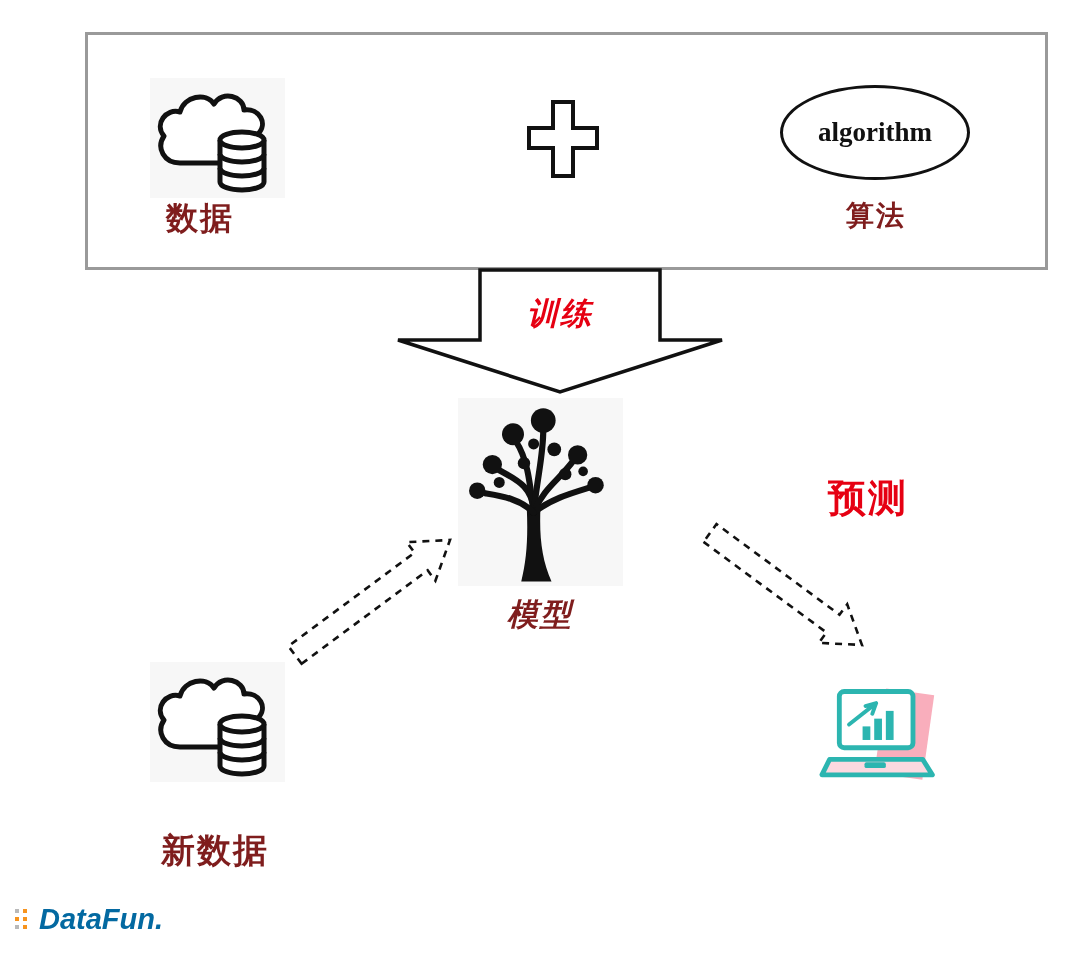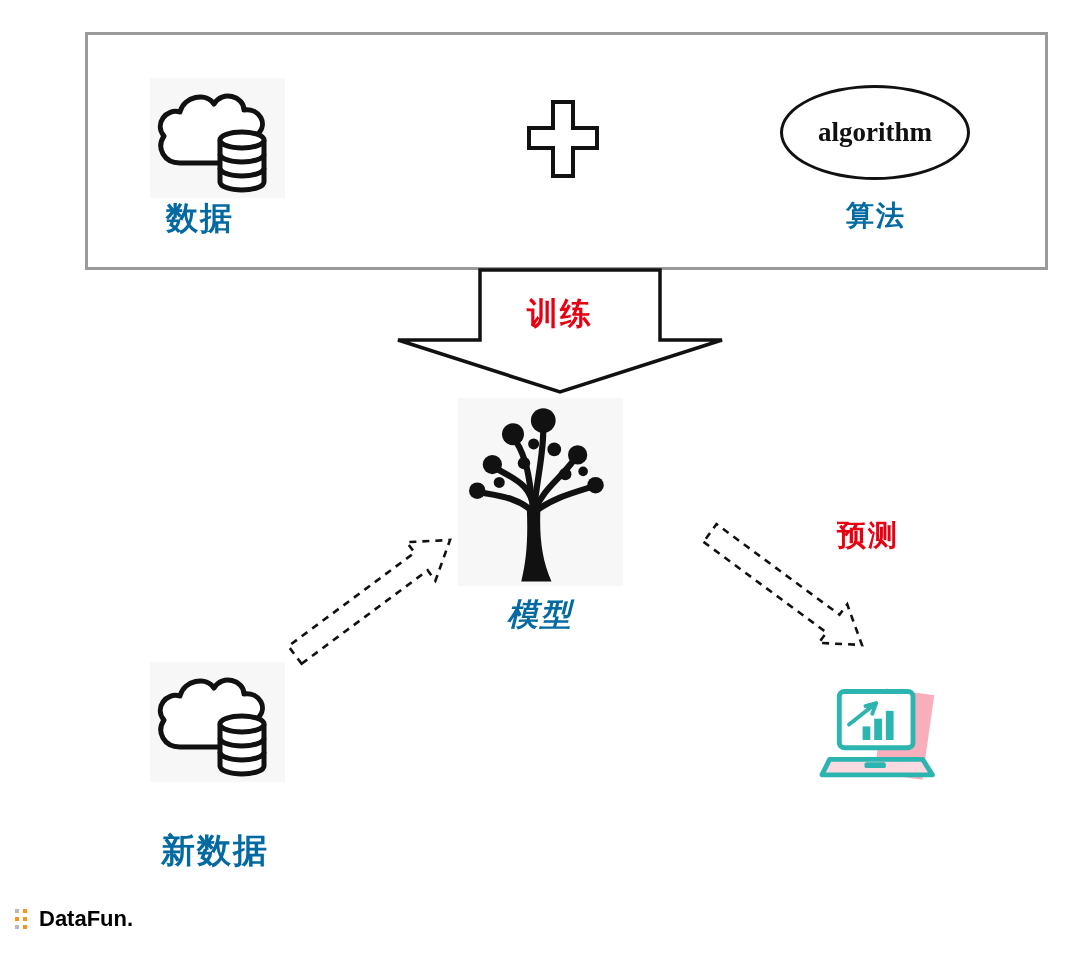--- a/index.html
+++ b/index.html
@@ -2,21 +2,21 @@
 <html><head>
 <meta charset="utf-8">
 <style>
   html,body { margin:0; padding:0; background:#ffffff; }
   .canvas {
     position:relative; width:1080px; height:957px; background:#ffffff;
     font-family:"Liberation Sans","DejaVu Sans",sans-serif; overflow:hidden;
   }
   .abs { position:absolute; }
   .cn-label {
-    position:absolute; font-weight:bold; color:#0369a1; text-align:center;
+    position:absolute; font-weight:bold; color:#7f1d1d; text-align:center;
     font-family:"Liberation Serif","DejaVu Serif",serif;
     letter-spacing:2px; line-height:1.1;
   }
   .red-label { color:#e60012; }
   .top-box {
     position:absolute; left:85px; top:32px; width:963px; height:238px;
     border:3px solid #9a9a9a; background:#ffffff; box-sizing:border-box;
   }
   .icon-bg { background:#f7f7f7; }
   .algo-ellipse {
@@ -27,21 +27,21 @@
   }
   .algo-ellipse span {
     font-family:"Liberation Serif","DejaVu Serif",serif;
     font-weight:bold; font-size:27px; color:#111111;text-align:center;
   }
   .logo-row {
     position:absolute; left:14px; top:897px; height:44px;
     display:flex; align-items:center; gap:3px;
   }
   .logo-text {
-    color:#000000; font-weight:bold; font-size:22px;
+    color:#0369a1; font-weight:bold; font-style:italic; font-size:29px;
     font-family:"Liberation Sans","DejaVu Sans",sans-serif; letter-spacing:0px;
   }
 </style>
 </head>
 <body>
 
 <div class="canvas">
 
   <div class="top-box"></div>
 
@@ -60,21 +60,21 @@
   </svg>
 
   <div class="algo-ellipse">
     <span>algorithm</span>
   </div>
   <div class="cn-label" style="left:796px; top:201px; width:160px; font-size:28px;">算法</div>
 
   <svg class="abs" style="left:390px; top:268px;" width="340" height="128" viewBox="0 0 340 128">
     <polygon points="90,2 270,2 270,72 332,72 170,124 8,72 90,72" fill="#ffffff" stroke="#111111" stroke-width="3.5" stroke-linejoin="miter"></polygon>
   </svg>
-  <div class="cn-label red-label" style="left:495px; top:297px; width:130px; font-size:31px;">训练</div>
+  <div class="cn-label red-label" style="left:495px; top:297px; width:130px; font-size:31px;font-style:italic;">训练</div>
 
   <svg class="abs icon-bg" style="left:458px; top:398px;" width="165" height="188" viewBox="0 0 120 130">
     <path d="M46,130 C50,114 51,98 50,76 L60,76 C59,98 61,114 68,130 Z" fill="#111111"></path>
     <g fill="none" stroke="#111111" stroke-width="4.5" stroke-linecap="round">
       <path d="M55,80 C55,60 40,55 28,48"></path>
       <path d="M55,80 C52,55 50,40 42,28"></path>
       <path d="M55,80 C58,52 62,38 62,20"></path>
       <path d="M55,80 C62,62 75,55 84,42"></path>
       <path d="M55,80 C68,70 82,66 95,62"></path>
       <path d="M55,80 C45,70 32,68 20,66"></path>
@@ -96,21 +96,21 @@
   </svg>
   <div class="cn-label" style="left:480px; top:598px; width:120px; font-size:31px;font-style:italic;">模型</div>
 
   <svg class="abs" style="left:280px; top:525px;" width="190" height="150" viewBox="0 0 190 150">
     <polygon points="21.6,138.8 147.7,45.3 155.4,55.8 170,15 126.8,17.2 134.5,27.7 8.4,121.2" fill="none" stroke="#111111" stroke-width="2.6" stroke-dasharray="7 6" stroke-linejoin="miter"></polygon>
   </svg>
 
   <svg class="abs" style="left:695px; top:520px;" width="190" height="140" viewBox="0 0 190 140">
     <polygon points="8.5,21.9 131.5,112.5 123.8,122.9 167,125 152.2,84.3 144.5,94.7 21.5,4.1" fill="none" stroke="#111111" stroke-width="2.6" stroke-dasharray="7 6" stroke-linejoin="miter"></polygon>
   </svg>
-  <div class="cn-label red-label" style="left:813px; top:520px; width:110px; font-size:29px;">预测</div>
+  <div class="cn-label red-label" style="left:813px; top:478px; width:110px; font-size:38px;">预测</div>
 
   <svg class="abs icon-bg" style="left:150px; top:662px;" width="135" height="120" viewBox="0 0 135 120">
     <path d="M 30,85 C 14,85 6,70 14,58 C 4,46 16,30 30,34 C 34,18 56,14 64,26 C 72,12 94,18 94,32 C 110,30 118,46 108,56 C 118,68 108,85 92,85 Z" fill="#ffffff" stroke="#111111" stroke-width="5" stroke-linejoin="round"></path>
     <rect x="68" y="56" width="48" height="52" fill="#ffffff" stroke="none"></rect>
     <path d="M70,62 V104 A22,8 0 0 0 114,104 V62" fill="#ffffff" stroke="#111111" stroke-width="5"></path>
     <ellipse cx="92" cy="62" rx="22" ry="8" fill="#ffffff" stroke="#111111" stroke-width="5"></ellipse>
     <path d="M70,76 A22,8 0 0 0 114,76" fill="none" stroke="#111111" stroke-width="5"></path>
     <path d="M70,90 A22,8 0 0 0 114,90" fill="none" stroke="#111111" stroke-width="5"></path>
   </svg>
   <div class="cn-label" style="left:115px; top:808px; width:200px; font-size:34px;margin-top:24px;">新数据</div>

